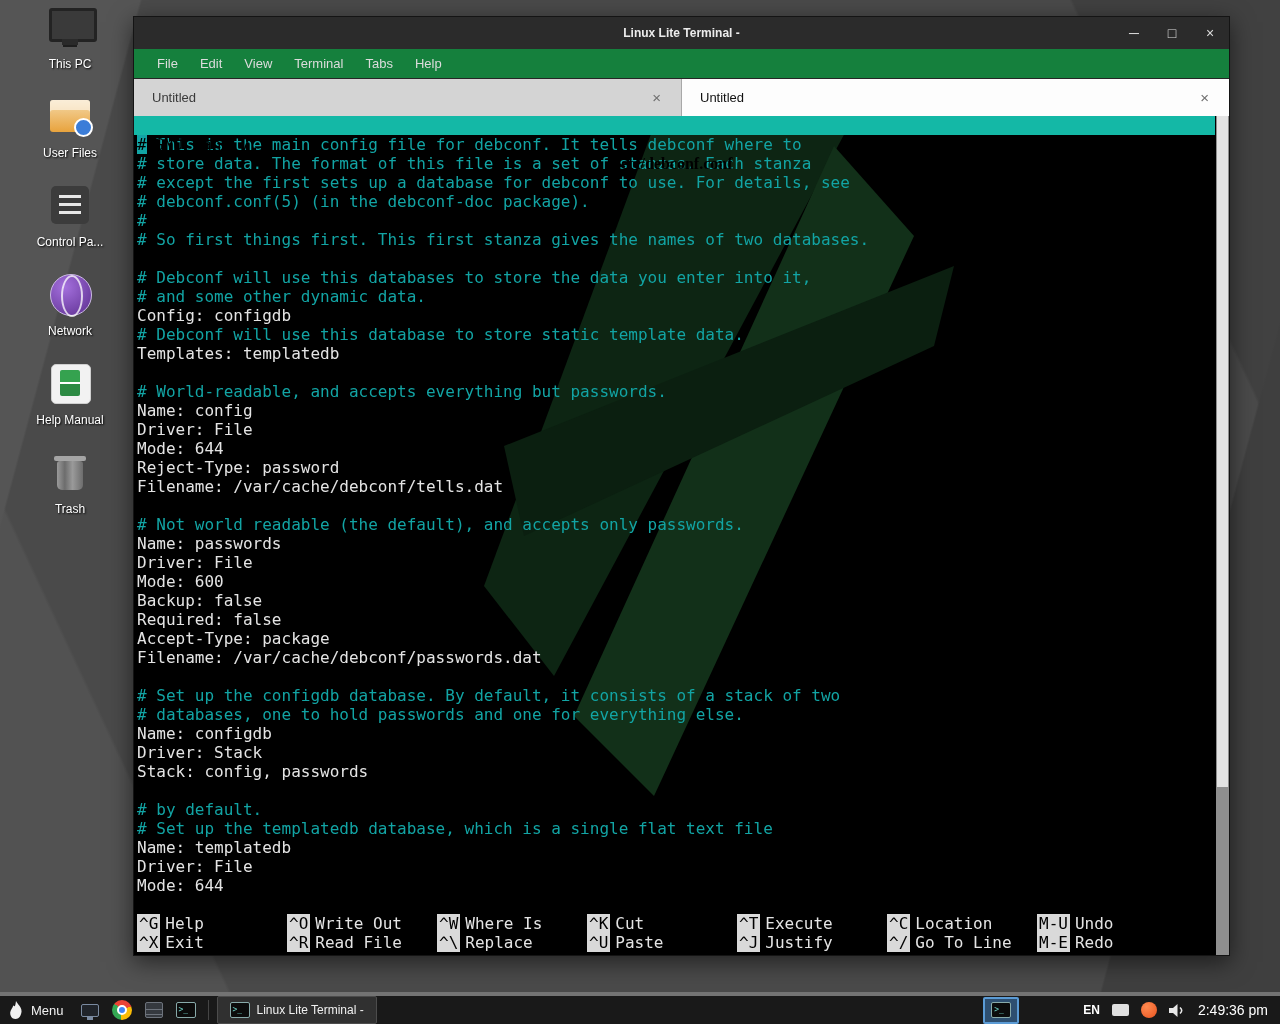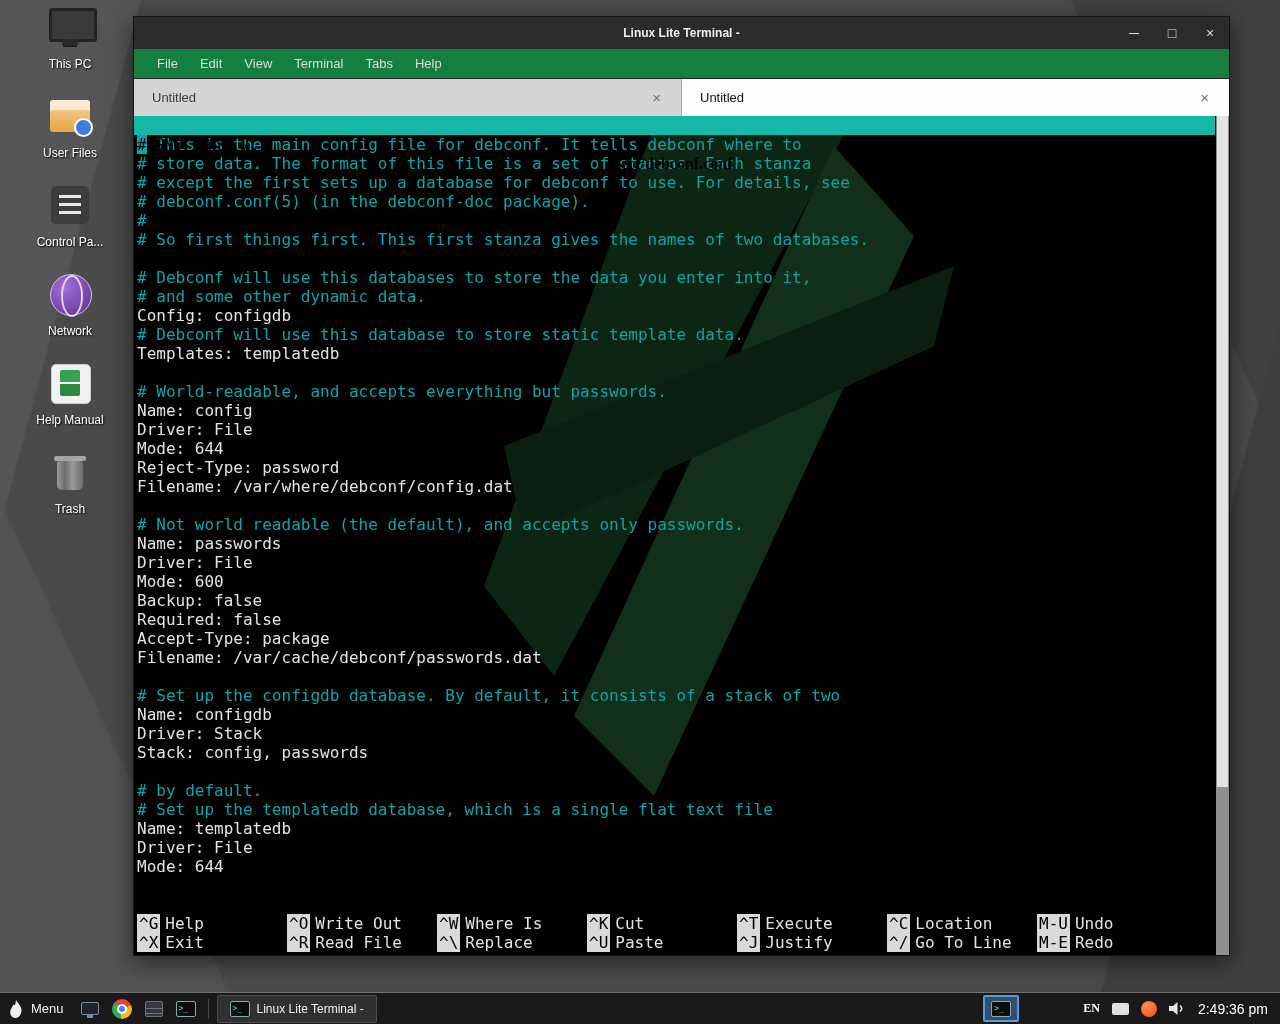--- a/index.html
+++ b/index.html
@@ -79,41 +79,41 @@
   .nano-shortcuts { flex:0 0 41px; padding:0 0 3px 3px; }
   .srow { display:flex; height:19px; line-height:19px; }
   .scol { width:150px; display:flex; white-space:pre; overflow:visible; }
   .skey { background:#d9d9d9; color:#000; padding:0 2px; margin-right:5px; }
   .slabel { color:#e4e4e4; }
   .scrollbar { position:absolute; right:0; top:0; width:13px; height:100%; background:#8f8f8f; z-index:2; }
   .scroll-thumb { position:absolute; left:1px; right:1px; top:0; height:80%; background:#e3e3e3; }
 
   
   .taskbar { position:absolute; left:0; bottom:0; width:1280px; height:32px; background:#191919;
-    border-top:1px solid #737373; display:flex; align-items:center; color:#e6e6e6; }
+    border-top:4px solid #737373; display:flex; align-items:center; color:#e6e6e6; }
   .menu-btn { display:flex; align-items:center; gap:7px; height:32px; padding:0 10px 0 8px; cursor:pointer; }
   .menu-label { font-size:13px; color:#f0f0f0; }
   .tb-ico { width:26px; height:26px; display:flex; align-items:center; justify-content:center; margin:0 3px; cursor:pointer; }
   .mon-ico { width:18px; height:13px; background:#20242a; border:1px solid #7a8aa0; border-radius:2px; position:relative; }
   .mon-ico::after { content:""; position:absolute; left:5px; bottom:-4px; width:6px; height:3px; background:#7a8aa0; }
   .chrome-ico { width:20px; height:20px; border-radius:50%; position:relative;
     background:conic-gradient(from -50deg,#ea4335 0 33%,#fbbc05 0 66%,#34a853 0 100%); }
   .chrome-ico::after { content:""; position:absolute; inset:5px; background:#4285f4; border:2px solid #fff; border-radius:50%; }
   .drawer-ico { width:18px; height:16px; background:#35393f; border:1px solid #6d737c; border-radius:2px;
     background-image:linear-gradient(transparent 0 6px,#6d737c 6px 7px,transparent 7px 11px,#6d737c 11px 12px,transparent 0); }
   .term-ico { width:20px; height:16px; background:#0c0c0c; border:1px solid #8aa; border-radius:2px;
     color:#6fd3c8; font-family:"DejaVu Sans Mono", monospace; font-size:8px; line-height:14px; text-align:left; padding-left:2px; }
   .tb-sep { width:1px; height:20px; background:#454545; margin:0 6px; }
   .task-btn { display:flex; align-items:center; gap:7px; height:28px; padding:0 12px; margin-left:2px;
     background:#303030; border:1px solid #4c4c4c; border-radius:2px; cursor:pointer; max-width:210px; }
   .task-label { font-size:12px; color:#f0f0f0; white-space:nowrap; overflow:hidden; }
   .tb-spacer { flex:1; }
   .tray-highlight { width:36px; height:27px; display:flex; align-items:center; justify-content:center;
     background:#2e4f70; border:2px solid #5b9bd5; border-radius:2px; margin-right:58px; cursor:pointer; }
-  .tray-item { margin:0 6px; cursor:pointer; display:flex; align-items:center;font-family:Liberation Serif, serif; }
+  .tray-item { margin:0 6px; cursor:pointer; display:flex; align-items:center; }
   .lang-label { font-size:12px; font-weight:bold; color:#fff; }
   .kbd-ico { width:17px; height:12px; background:#e0e0e0; border-radius:2px; }
   .orange-ico { width:16px; height:16px; border-radius:50%; background:radial-gradient(circle at 35% 30%,#ff8a50,#e95420); }
   .clock { font-size:14px; color:#fff; margin:0 12px 0 6px; white-space:nowrap; cursor:default; }
 </style>
 </head>
 <body>
 
 <div class="desktop-icons">
     <div class="dicon">
@@ -192,32 +192,33 @@
           <div class="line c"># and some other dynamic data.</div>
           <div class="line n">Config: configdb</div>
           <div class="line c"># Debconf will use this database to store static template data.</div>
           <div class="line n">Templates: templatedb</div>
           <div class="line b"></div>
           <div class="line c"># World-readable, and accepts everything but passwords.</div>
           <div class="line n">Name: config</div>
           <div class="line n">Driver: File</div>
           <div class="line n">Mode: 644</div>
           <div class="line n">Reject-Type: password</div>
-          <div class="line n">Filename: /var/where/debconf/config.dat</div>
+          <div class="line n">Filename: /var/cache/debconf/tells.dat</div>
           <div class="line b"></div>
           <div class="line c"># Not world readable (the default), and accepts only passwords.</div>
           <div class="line n">Name: passwords</div>
           <div class="line n">Driver: File</div>
           <div class="line n">Mode: 600</div>
           <div class="line n">Backup: false</div>
           <div class="line n">Required: false</div>
           <div class="line n">Accept-Type: package</div>
           <div class="line n">Filename: /var/cache/debconf/passwords.dat</div>
           <div class="line b"></div>
           <div class="line c"># Set up the configdb database. By default, it consists of a stack of two</div>
+          <div class="line c"># databases, one to hold passwords and one for everything else.</div>
           <div class="line n">Name: configdb</div>
           <div class="line n">Driver: Stack</div>
           <div class="line n">Stack: config, passwords</div>
           <div class="line b"></div>
           <div class="line c"># by default.</div>
           <div class="line c"># Set up the templatedb database, which is a single flat text file</div>
           <div class="line n">Name: templatedb</div>
           <div class="line n">Driver: File</div>
           <div class="line n">Mode: 644</div>
         </div>

